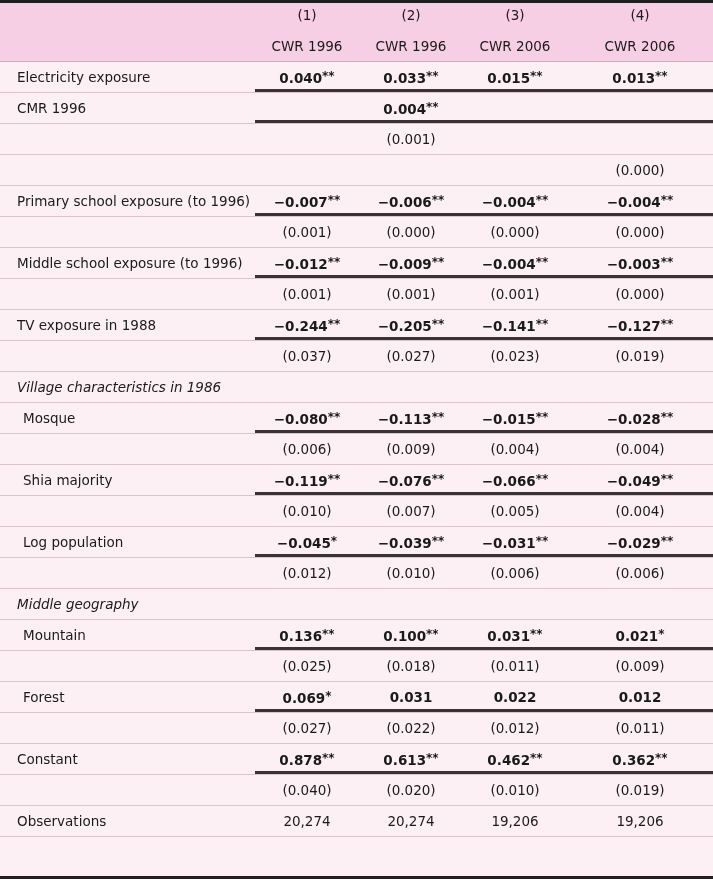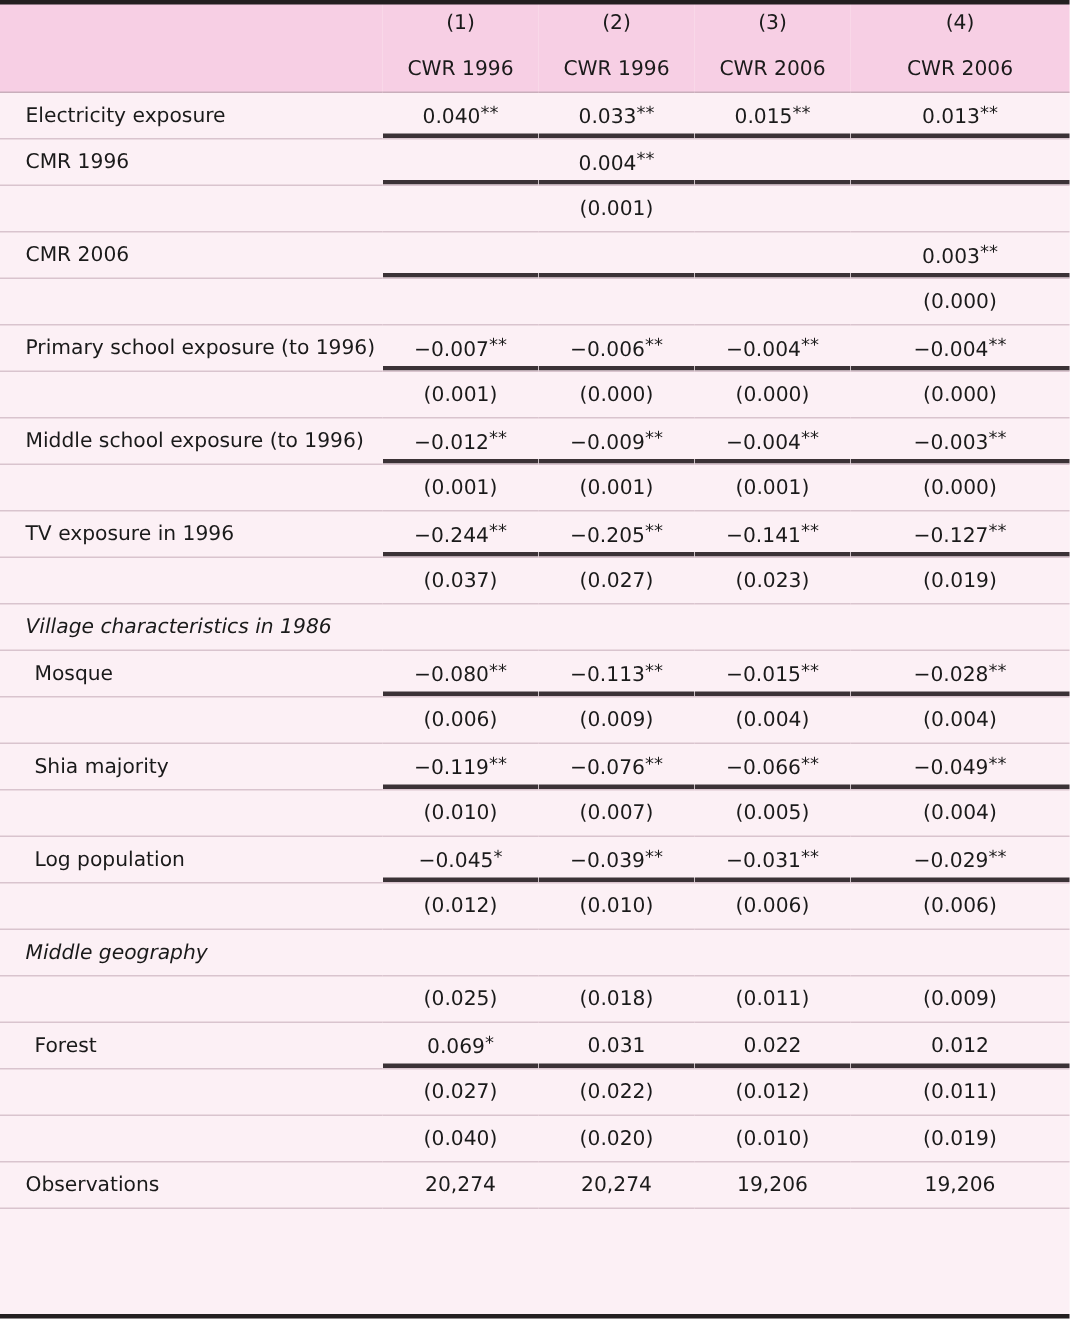--- a/index.html
+++ b/index.html
@@ -98,20 +98,21 @@
   
   tr.thin > td, tr.thin > th {
     border-bottom: 1px solid #d9c4ce;
   }
   
   tr.heavy > td {
     border-bottom: 1px solid #d9c4ce;
   }
   tr.heavy > td.num {
     box-shadow: inset 0 -3px 0 0 #3b3236;
+    font-weight: bold;
   }
   
   tr.heavyfull > td, tr.heavyfull > th {
     border-bottom: 1px solid #c9aebb;
   }
 
   
   td.blank { }
 </style>
 </head>
@@ -159,27 +160,20 @@
           <td class="num"></td>
           <td class="num"></td>
         </tr>
         <tr class="thin">
           <td class="lbl blank"></td>
           <td class="num"></td>
           <td class="num">(0.001)</td>
           <td class="num"></td>
           <td class="num"></td>
         </tr>
-        <tr class="heavy">
-          <td class="lbl">CMR 2006</td>
-          <td class="num"></td>
-          <td class="num"></td>
-          <td class="num"></td>
-          <td class="num">0.003<span class="stars">**</span></td>
-        </tr>
         <tr class="thin">
           <td class="lbl blank"></td>
           <td class="num"></td>
           <td class="num"></td>
           <td class="num"></td>
           <td class="num">(0.000)</td>
         </tr>
         <tr class="heavy">
           <td class="lbl">Primary school exposure (to 1996)</td>
           <td class="num">−0.007<span class="stars">**</span></td>
@@ -202,21 +196,21 @@
           <td class="num">−0.003<span class="stars">**</span></td>
         </tr>
         <tr class="thin">
           <td class="lbl blank"></td>
           <td class="num">(0.001)</td>
           <td class="num">(0.001)</td>
           <td class="num">(0.001)</td>
           <td class="num">(0.000)</td>
         </tr>
         <tr class="heavy">
-          <td class="lbl">TV exposure in 1996</td>
+          <td class="lbl">TV exposure in 1988</td>
           <td class="num">−0.244<span class="stars">**</span></td>
           <td class="num">−0.205<span class="stars">**</span></td>
           <td class="num">−0.141<span class="stars">**</span></td>
           <td class="num">−0.127<span class="stars">**</span></td>
         </tr>
         <tr class="thin">
           <td class="lbl blank"></td>
           <td class="num">(0.037)</td>
           <td class="num">(0.027)</td>
           <td class="num">(0.023)</td>
@@ -271,20 +265,27 @@
           <td class="num">(0.006)</td>
           <td class="num">(0.006)</td>
         </tr>
         <tr class="thin">
           <td class="lbl section">Middle geography</td>
           <td class="num"></td>
           <td class="num"></td>
           <td class="num"></td>
           <td class="num"></td>
         </tr>
+        <tr class="heavy">
+          <td class="lbl indent">Mountain</td>
+          <td class="num">0.136<span class="stars">**</span></td>
+          <td class="num">0.100<span class="stars">**</span></td>
+          <td class="num">0.031<span class="stars">**</span></td>
+          <td class="num">0.021<span class="stars">*</span></td>
+        </tr>
         <tr class="thin">
           <td class="lbl blank"></td>
           <td class="num">(0.025)</td>
           <td class="num">(0.018)</td>
           <td class="num">(0.011)</td>
           <td class="num">(0.009)</td>
         </tr>
         <tr class="heavy">
           <td class="lbl indent">Forest</td>
           <td class="num">0.069<span class="stars">*</span></td>
@@ -292,20 +293,27 @@
           <td class="num">0.022</td>
           <td class="num">0.012</td>
         </tr>
         <tr class="thin">
           <td class="lbl blank"></td>
           <td class="num">(0.027)</td>
           <td class="num">(0.022)</td>
           <td class="num">(0.012)</td>
           <td class="num">(0.011)</td>
         </tr>
+        <tr class="heavy">
+          <td class="lbl">Constant</td>
+          <td class="num">0.878<span class="stars">**</span></td>
+          <td class="num">0.613<span class="stars">**</span></td>
+          <td class="num">0.462<span class="stars">**</span></td>
+          <td class="num">0.362<span class="stars">**</span></td>
+        </tr>
         <tr class="thin">
           <td class="lbl blank"></td>
           <td class="num">(0.040)</td>
           <td class="num">(0.020)</td>
           <td class="num">(0.010)</td>
           <td class="num">(0.019)</td>
         </tr>
         <tr class="thin">
           <td class="lbl">Observations</td>
           <td class="num">20,274</td>

